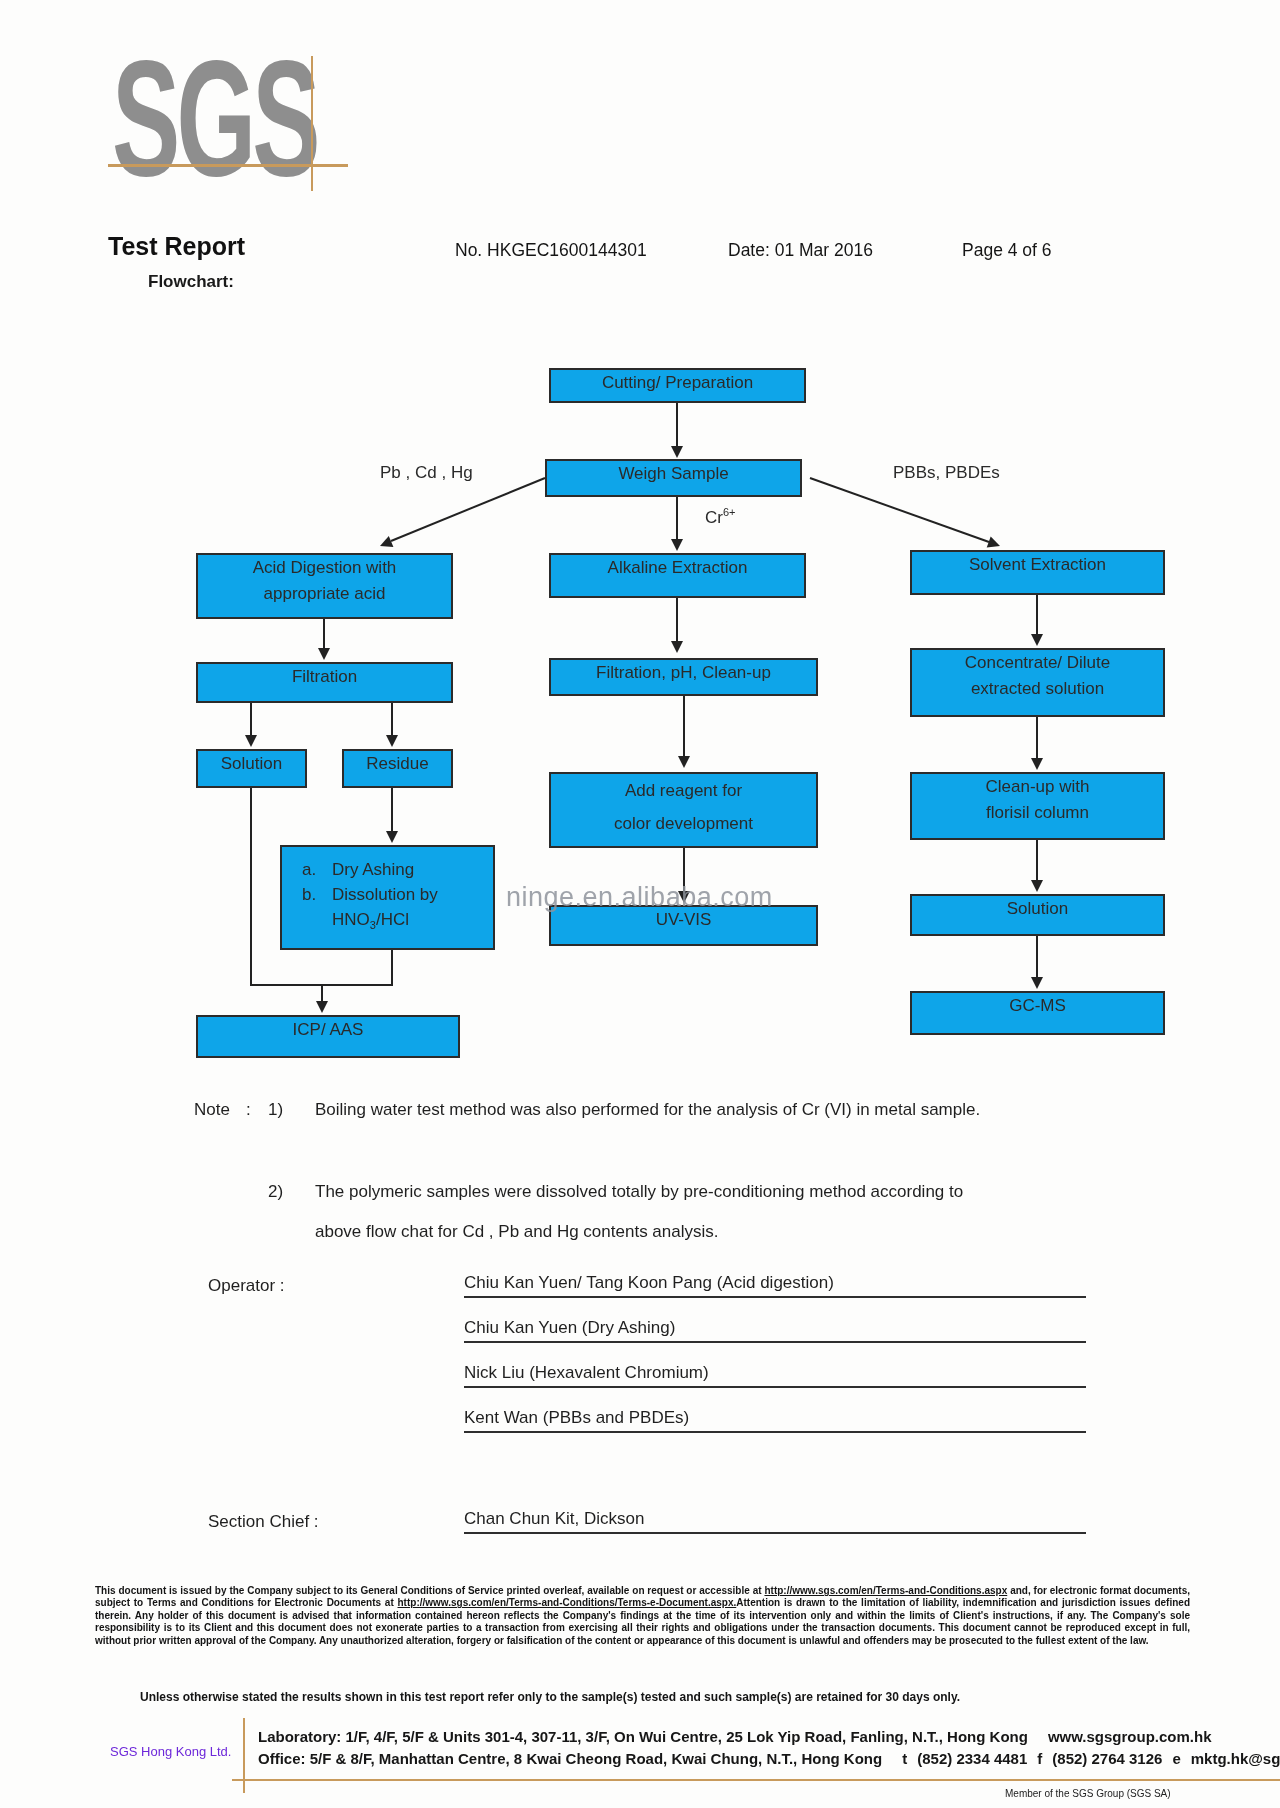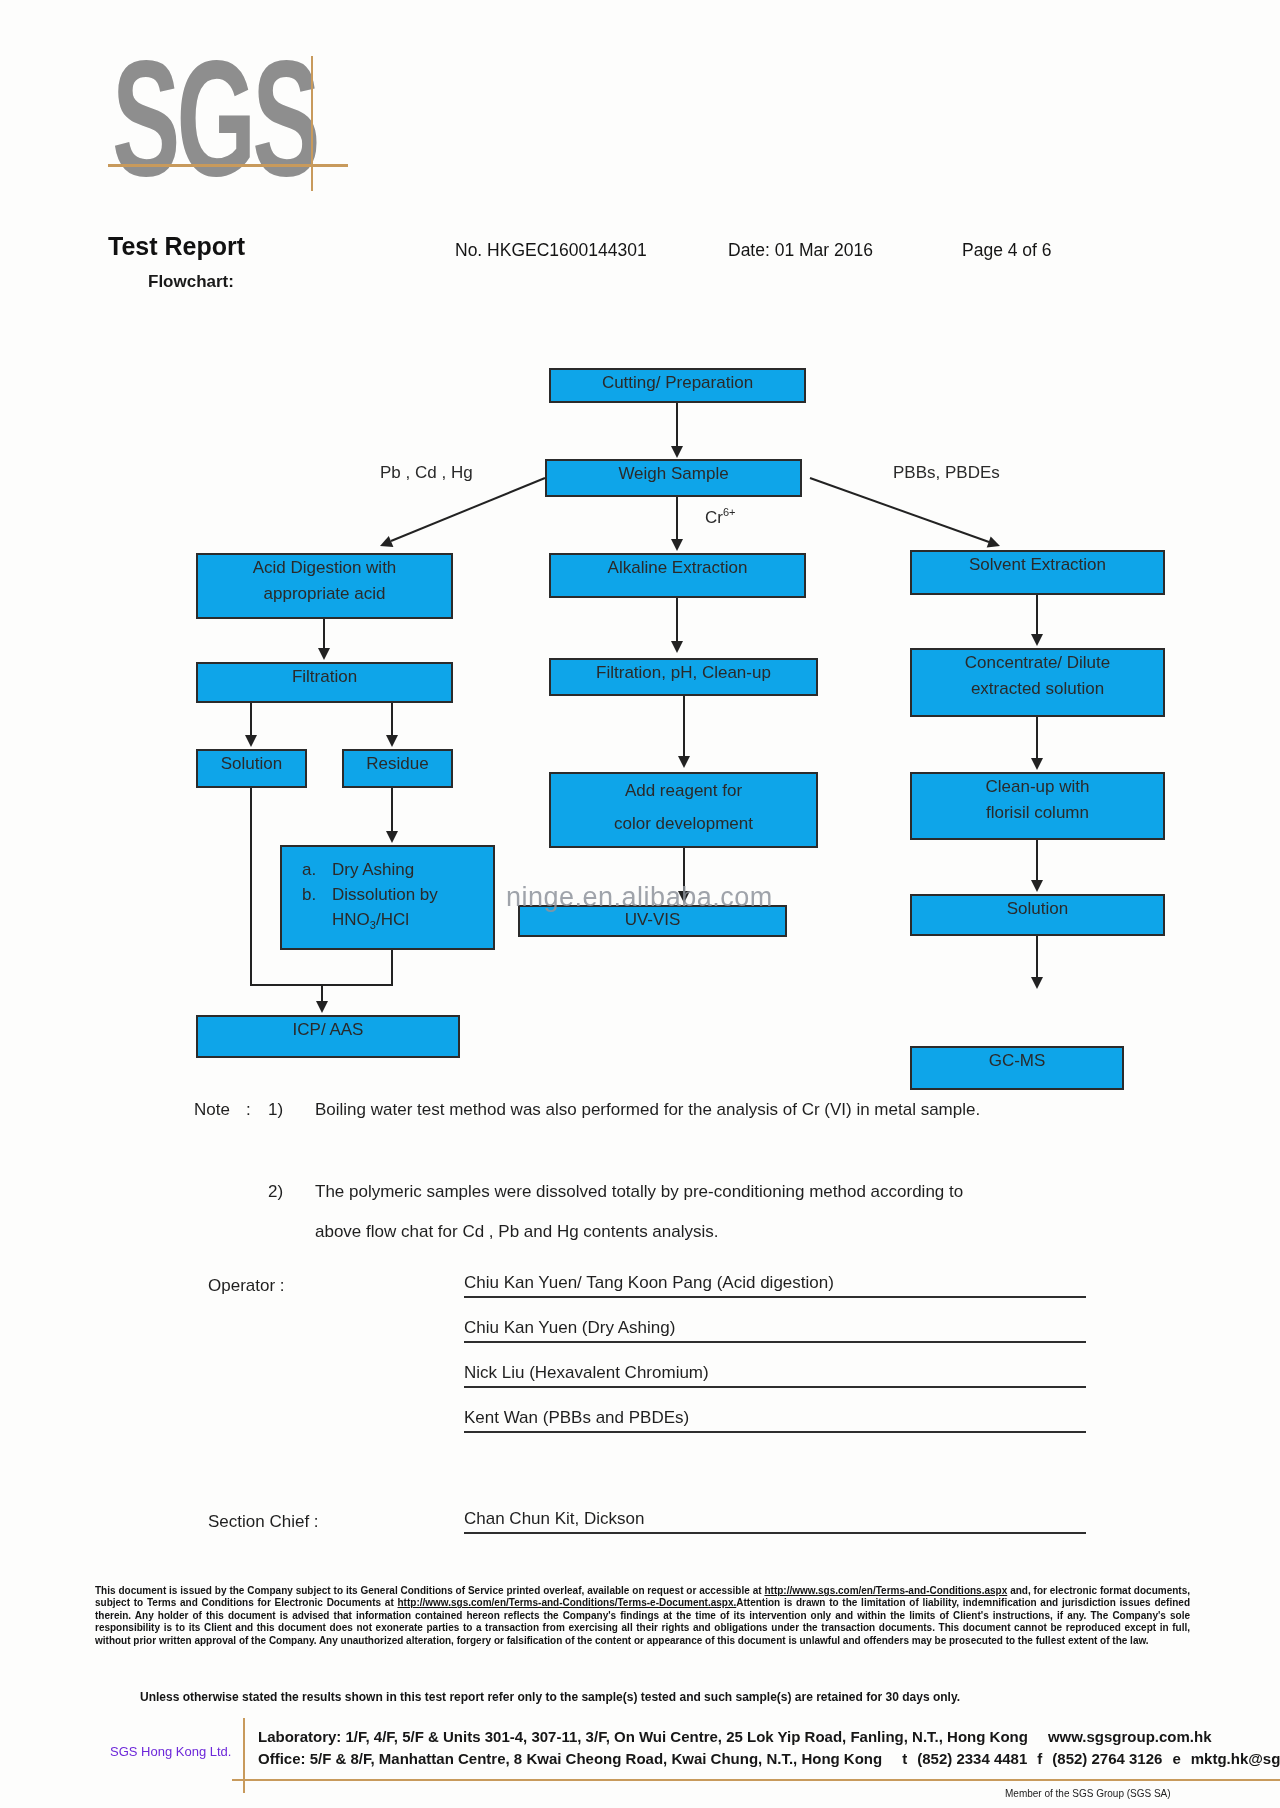--- a/index.html
+++ b/index.html
@@ -147,21 +147,21 @@
   <div class="fc-box" style="left:549px; top:553px; width:257px; height:45px;">
     <span class="ln">Alkaline Extraction</span>
   </div>
   <div class="fc-box" style="left:549px; top:658px; width:269px; height:38px;">
     <span class="ln">Filtration, pH, Clean-up</span>
   </div>
   <div class="fc-box tall" style="left:549px; top:772px; width:269px; height:76px;">
     <span class="ln">Add reagent for</span>
     <span class="ln">color development</span>
   </div>
-  <div class="fc-box" style="left:518px; top:905px; width:269px; height:32px;">
+  <div class="fc-box" style="left:549px; top:905px; width:269px; height:41px;">
     <span class="ln">UV-VIS</span>
   </div>
 
   <div class="fc-box" style="left:196px; top:553px; width:257px; height:66px;">
     <span class="ln">Acid Digestion with</span>
     <span class="ln">appropriate acid</span>
   </div>
   <div class="fc-box" style="left:196px; top:662px; width:257px; height:41px;">
     <span class="ln">Filtration</span>
   </div>
@@ -187,21 +187,21 @@
     <span class="ln">Concentrate/ Dilute</span>
     <span class="ln">extracted solution</span>
   </div>
   <div class="fc-box" style="left:910px; top:772px; width:255px; height:68px;">
     <span class="ln">Clean-up with</span>
     <span class="ln">florisil column</span>
   </div>
   <div class="fc-box" style="left:910px; top:894px; width:255px; height:42px;">
     <span class="ln">Solution</span>
   </div>
-  <div class="fc-box" style="left:910px; top:1046px; width:214px; height:44px;">
+  <div class="fc-box" style="left:910px; top:991px; width:255px; height:44px;">
     <span class="ln">GC-MS</span>
   </div>
 
   <div class="note-part" style="left:194px; top:1100px;">Note</div>
   <div class="note-part" style="left:246px; top:1100px;">:</div>
   <div class="note-part" style="left:268px; top:1100px;">1)</div>
   <div class="note-part" style="left:315px; top:1100px; width:860px;">Boiling water test method was also performed for the analysis of Cr (VI) in metal sample.</div>
   <div class="note-part" style="left:268px; top:1182px;">2)</div>
   <div class="note-part" style="left:315px; top:1182px; width:860px;">The polymeric samples were  dissolved totally by pre-conditioning method according to</div>
   <div class="note-part" style="left:315px; top:1222px; width:860px;">above flow chat for Cd , Pb and Hg contents analysis.</div>

